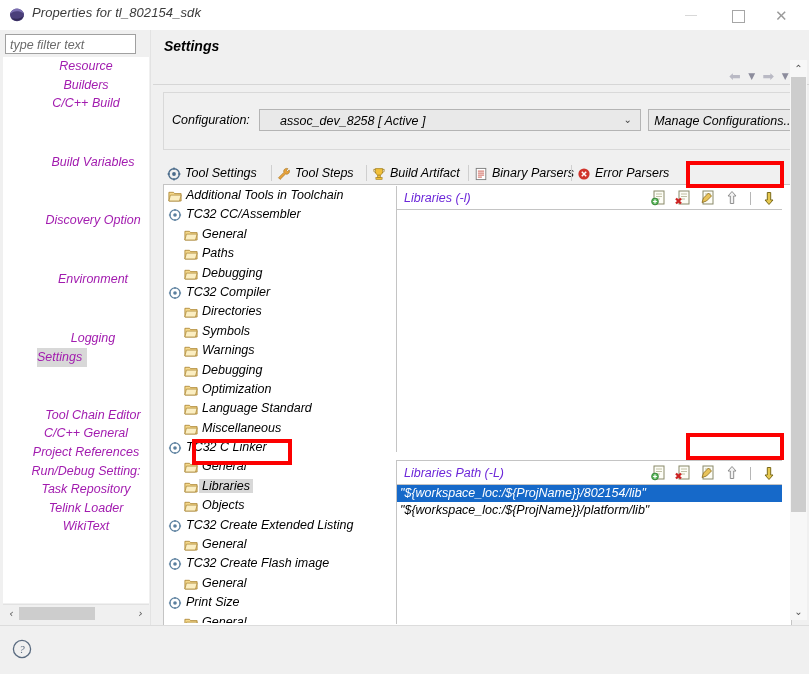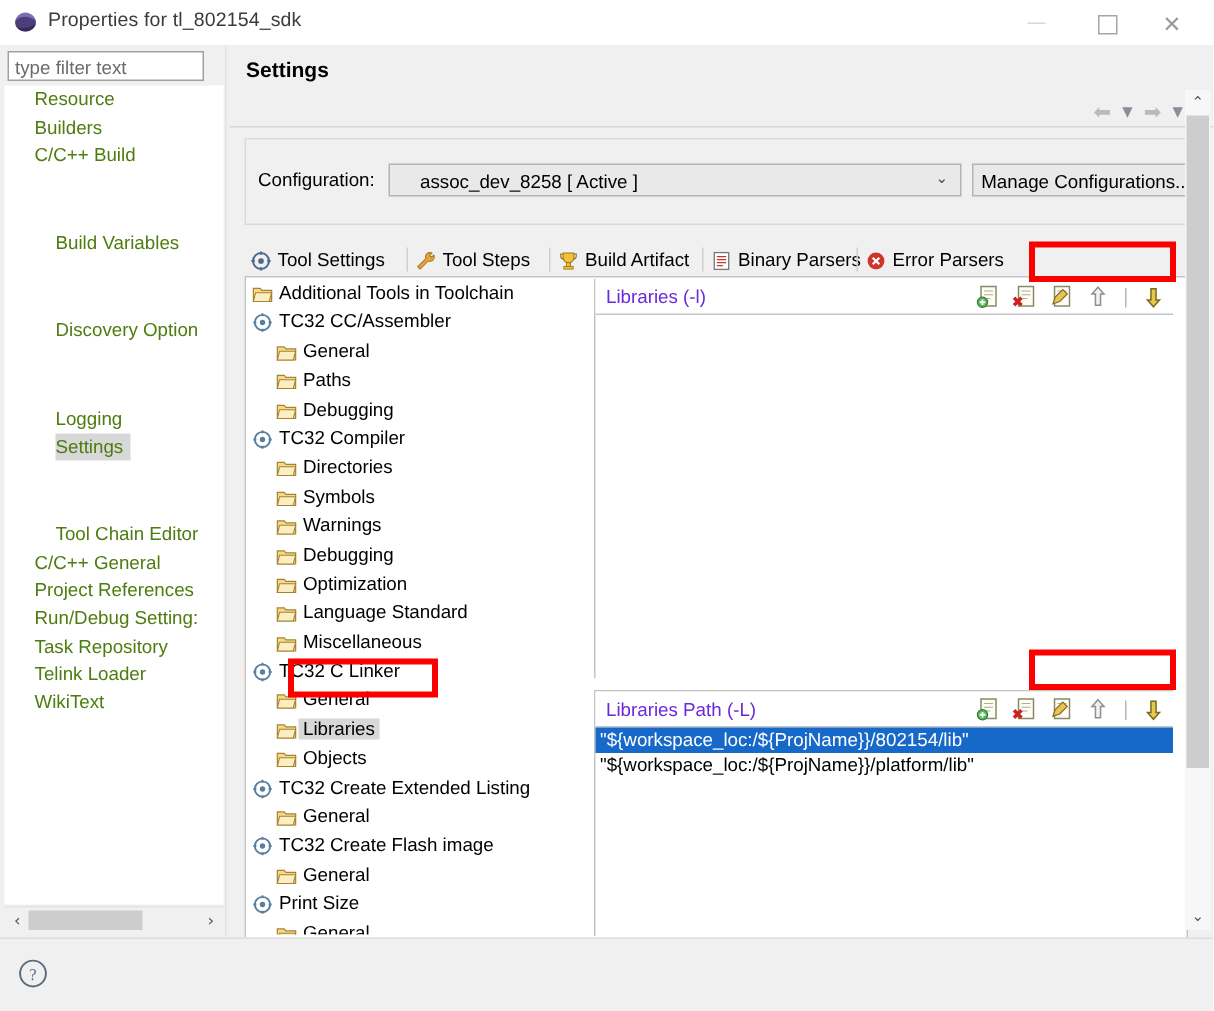--- a/index.html
+++ b/index.html
@@ -6,20 +6,21 @@
     margin: 0; padding: 0;
     width: 809px; height: 674px;
     overflow: hidden;
     background: #ffffff;
     font-family: "Liberation Sans", sans-serif;
   }
   .app {
     position: relative;
     width: 803px; height: 674px;
     background: #f0f0f0;
+    font-style: italic;
   }
 
   
   .titlebar {
     position: absolute; left: 0; top: 0; width: 809px; height: 30px;
     background: #ffffff;
   }
   .title-icon {
     position: absolute; left: 9px; top: 7px; width: 16px; height: 16px;
   }
@@ -56,23 +57,24 @@
     box-sizing: border-box;
   }
 
   
   .left-tree {
     position: absolute; left: 3px; top: 57px; width: 146px; height: 546px;
     background: #ffffff; overflow: hidden;
   }
   .lt-item {
     height: 18.6px; line-height: 18.6px;
-    font-size: 12.5px; color: #4d7c0f;
+    font-size: 12.5px; color: #a21caf;
     white-space: nowrap; padding-left: 20px;
     box-sizing: border-box;
+    text-align: center;
   }
   .lt-item.indent { padding-left: 34px; margin-top: 40px; }
   .lt-item.sel {
     background: #d8d8d8; display: inline-block; padding-right: 5px;
     margin-left: 34px; padding-left: 0;
   }
   .lt-row-sel { height: 18.6px; }
 
   
   .lt-scroll {
@@ -291,20 +293,21 @@
   </div>
 
   <div class="filter-box" title="type filter text">type filter text</div>
 
   <div class="left-tree">
     <div class="lt-item">Resource</div>
     <div class="lt-item">Builders</div>
     <div class="lt-item">C/C++ Build</div>
     <div class="lt-item indent">Build Variables</div>
     <div class="lt-item indent">Discovery Option</div>
+    <div class="lt-item indent">Environment</div>
     <div class="lt-item indent">Logging</div>
     <div class="lt-row-sel"><span class="lt-item sel">Settings</span></div>
     <div class="lt-item indent">Tool Chain Editor</div>
     <div class="lt-item">C/C++ General</div>
     <div class="lt-item">Project References</div>
     <div class="lt-item">Run/Debug Setting:</div>
     <div class="lt-item">Task Repository</div>
     <div class="lt-item">Telink Loader</div>
     <div class="lt-item">WikiText</div>
   </div>

